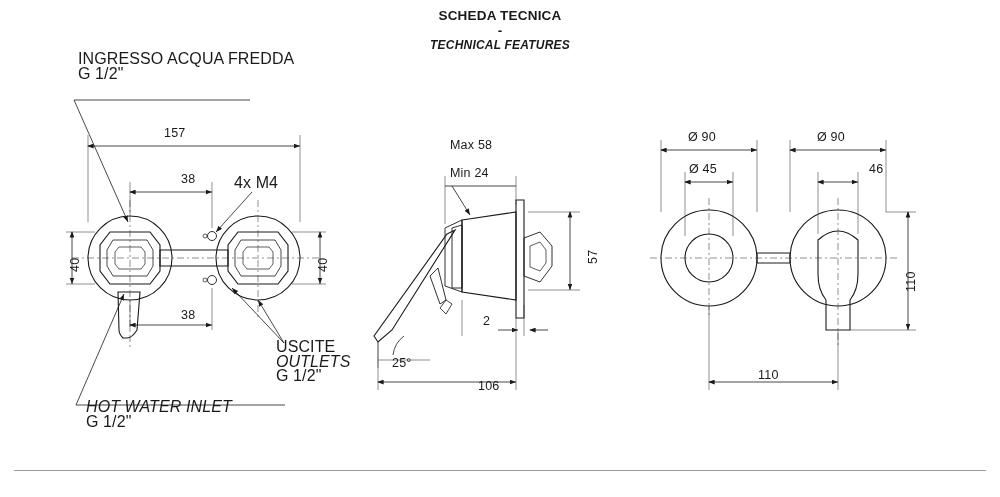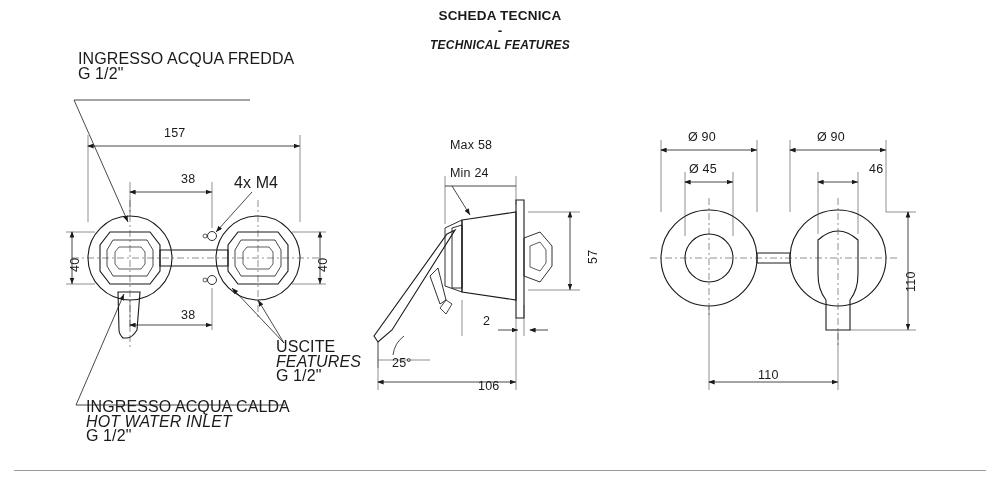--- a/index.html
+++ b/index.html
@@ -258,28 +258,27 @@
 
     </g>
   </svg>
 
   <div class="lbl" style="left:78px; top:52px;">
     <div>INGRESSO ACQUA FREDDA</div>
     <div>G 1/2"</div>
   </div>
 
   <div class="lbl" style="left:86px; top:400px;">
-    <div>INGRESSO ACQUA CALDA</div>
     <div class="it">HOT WATER INLET</div>
     <div>G 1/2"</div>
   </div>
 
   <div class="lbl" style="left:276px; top:340px;">
     <div>USCITE</div>
-    <div class="it">FEATURES</div>
+    <div class="it">OUTLETS</div>
     <div>G 1/2"</div>
   </div>
 
   <div class="lbl" style="left:234px; top:176px;">4x M4</div>
 
   <div class="dim" style="left:164px; top:126px;">157</div>
   <div class="dim" style="left:181px; top:172px;">38</div>
   <div class="dim" style="left:181px; top:308px;">38</div>
   <div class="dim rot" style="left:68px; top:272px;">40</div>
   <div class="dim rot" style="left:316px; top:272px;">40</div>

